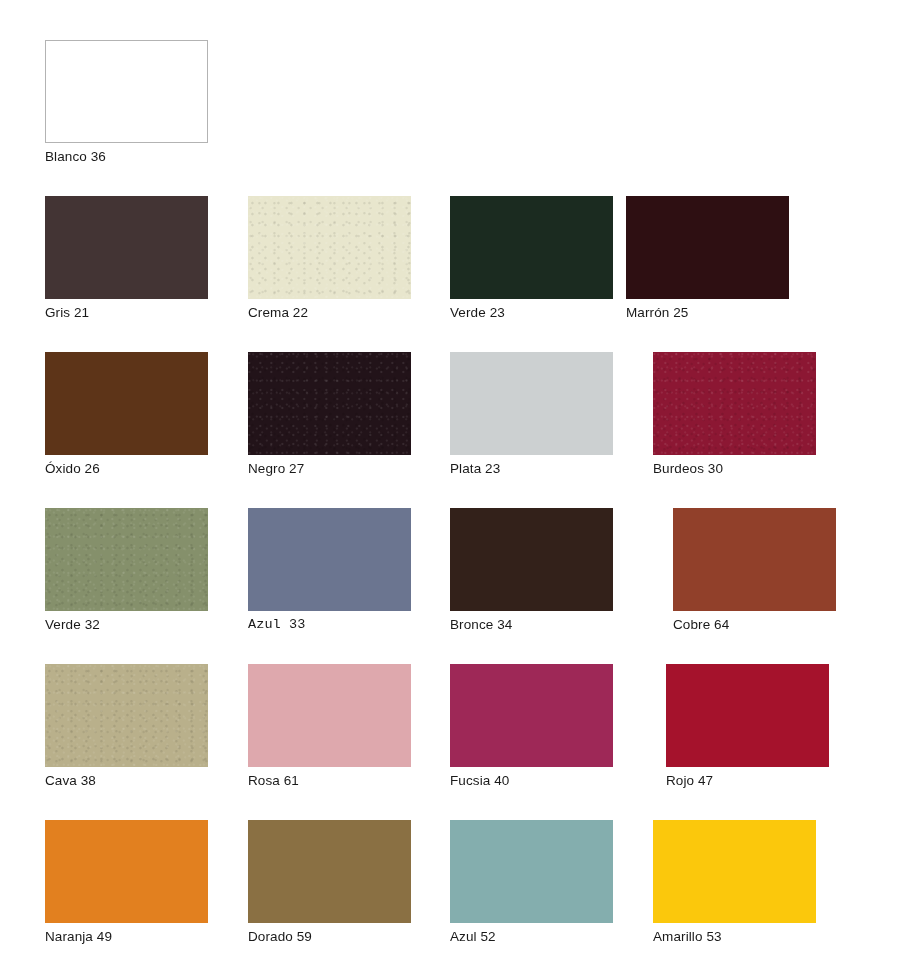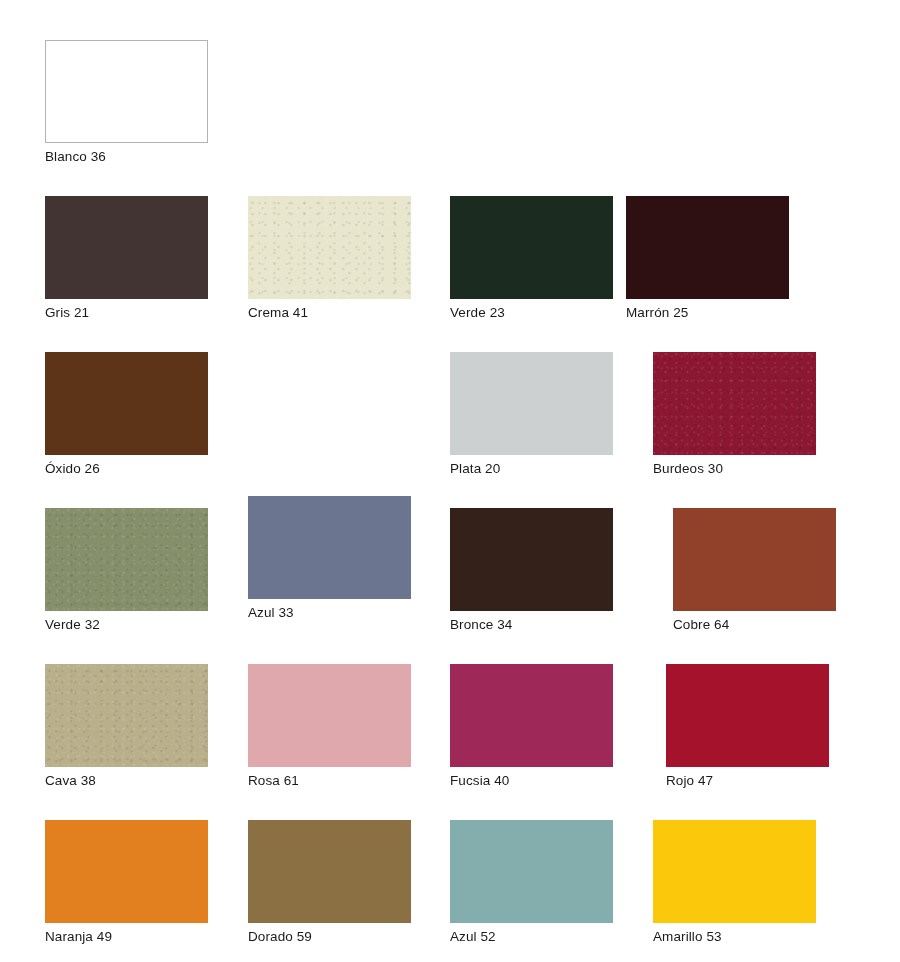--- a/index.html
+++ b/index.html
@@ -83,47 +83,51 @@
     <div class="swatch-cell" style="left: 45px; top: 40px;">
       <div class="swatch-chip outlined" title="Blanco 36" style="background: rgb(255, 255, 255);"></div>
       <div class="swatch-label">Blanco 36</div>
     </div>
     <div class="swatch-cell" style="left: 45px; top: 196px;">
       <div class="swatch-chip grain-strong" title="Gris 21" style="background: rgb(67, 52, 52);"></div>
       <div class="swatch-label">Gris 21</div>
     </div>
     <div class="swatch-cell" style="left: 248px; top: 196px;">
       <div class="swatch-chip grain" title="Crema 22" style="background: rgb(232, 230, 205);"></div>
-      <div class="swatch-label">Crema 41</div>
+      <div class="swatch-label">Crema 22</div>
     </div>
     <div class="swatch-cell" style="left: 450px; top: 196px;">
       <div class="swatch-chip grain-strong" title="Verde 23" style="background: rgb(27, 43, 32);"></div>
       <div class="swatch-label">Verde 23</div>
     </div>
     <div class="swatch-cell" style="left: 626px; top: 196px;">
       <div class="swatch-chip grain-soft" title="Marrón 25" style="background: rgb(46, 15, 18);"></div>
       <div class="swatch-label">Marrón 25</div>
     </div>
     <div class="swatch-cell" style="left: 45px; top: 352px;">
       <div class="swatch-chip grain-strong" title="Óxido 26" style="background: rgb(93, 52, 24);"></div>
       <div class="swatch-label">Óxido 26</div>
     </div>
+    <div class="swatch-cell" style="left: 248px; top: 352px;">
+      <div class="swatch-chip grain" title="Negro 27" style="background: rgb(34, 19, 25);"></div>
+      <div class="swatch-label">Negro 27</div>
+    </div>
     <div class="swatch-cell" style="left: 450px; top: 352px;">
       <div class="swatch-chip grain-soft" title="Plata 29" style="background: rgb(204, 208, 209);"></div>
-      <div class="swatch-label">Plata 20</div>
+      <div class="swatch-label">Plata 23</div>
     </div>
     <div class="swatch-cell" style="left: 653px; top: 352px;">
       <div class="swatch-chip grain" title="Burdeos 30" style="background: rgb(140, 23, 51);"></div>
       <div class="swatch-label">Burdeos 30</div>
     </div>
     <div class="swatch-cell" style="left: 45px; top: 508px;">
       <div class="swatch-chip grain" title="Verde 32" style="background: rgb(133, 144, 107);"></div>
       <div class="swatch-label">Verde 32</div>
     </div>
-    <div class="swatch-cell" style="left: 248px; top: 496px;">
+    <div class="swatch-cell" style="left: 248px; top: 508px; font-family: Liberation Mono, monospace;">
       <div class="swatch-chip grain-soft" title="Azul 33" style="background: rgb(107, 117, 144);"></div>
       <div class="swatch-label">Azul 33</div>
     </div>
     <div class="swatch-cell" style="left: 450px; top: 508px;">
       <div class="swatch-chip grain-strong" title="Bronce 34" style="background: rgb(51, 33, 26);"></div>
       <div class="swatch-label">Bronce 34</div>
     </div>
     <div class="swatch-cell" style="left: 653px; top: 508px; margin-left: 20px;">
       <div class="swatch-chip" title="Cobre 64" style="background: rgb(145, 64, 42);"></div>
       <div class="swatch-label">Cobre 64</div>

